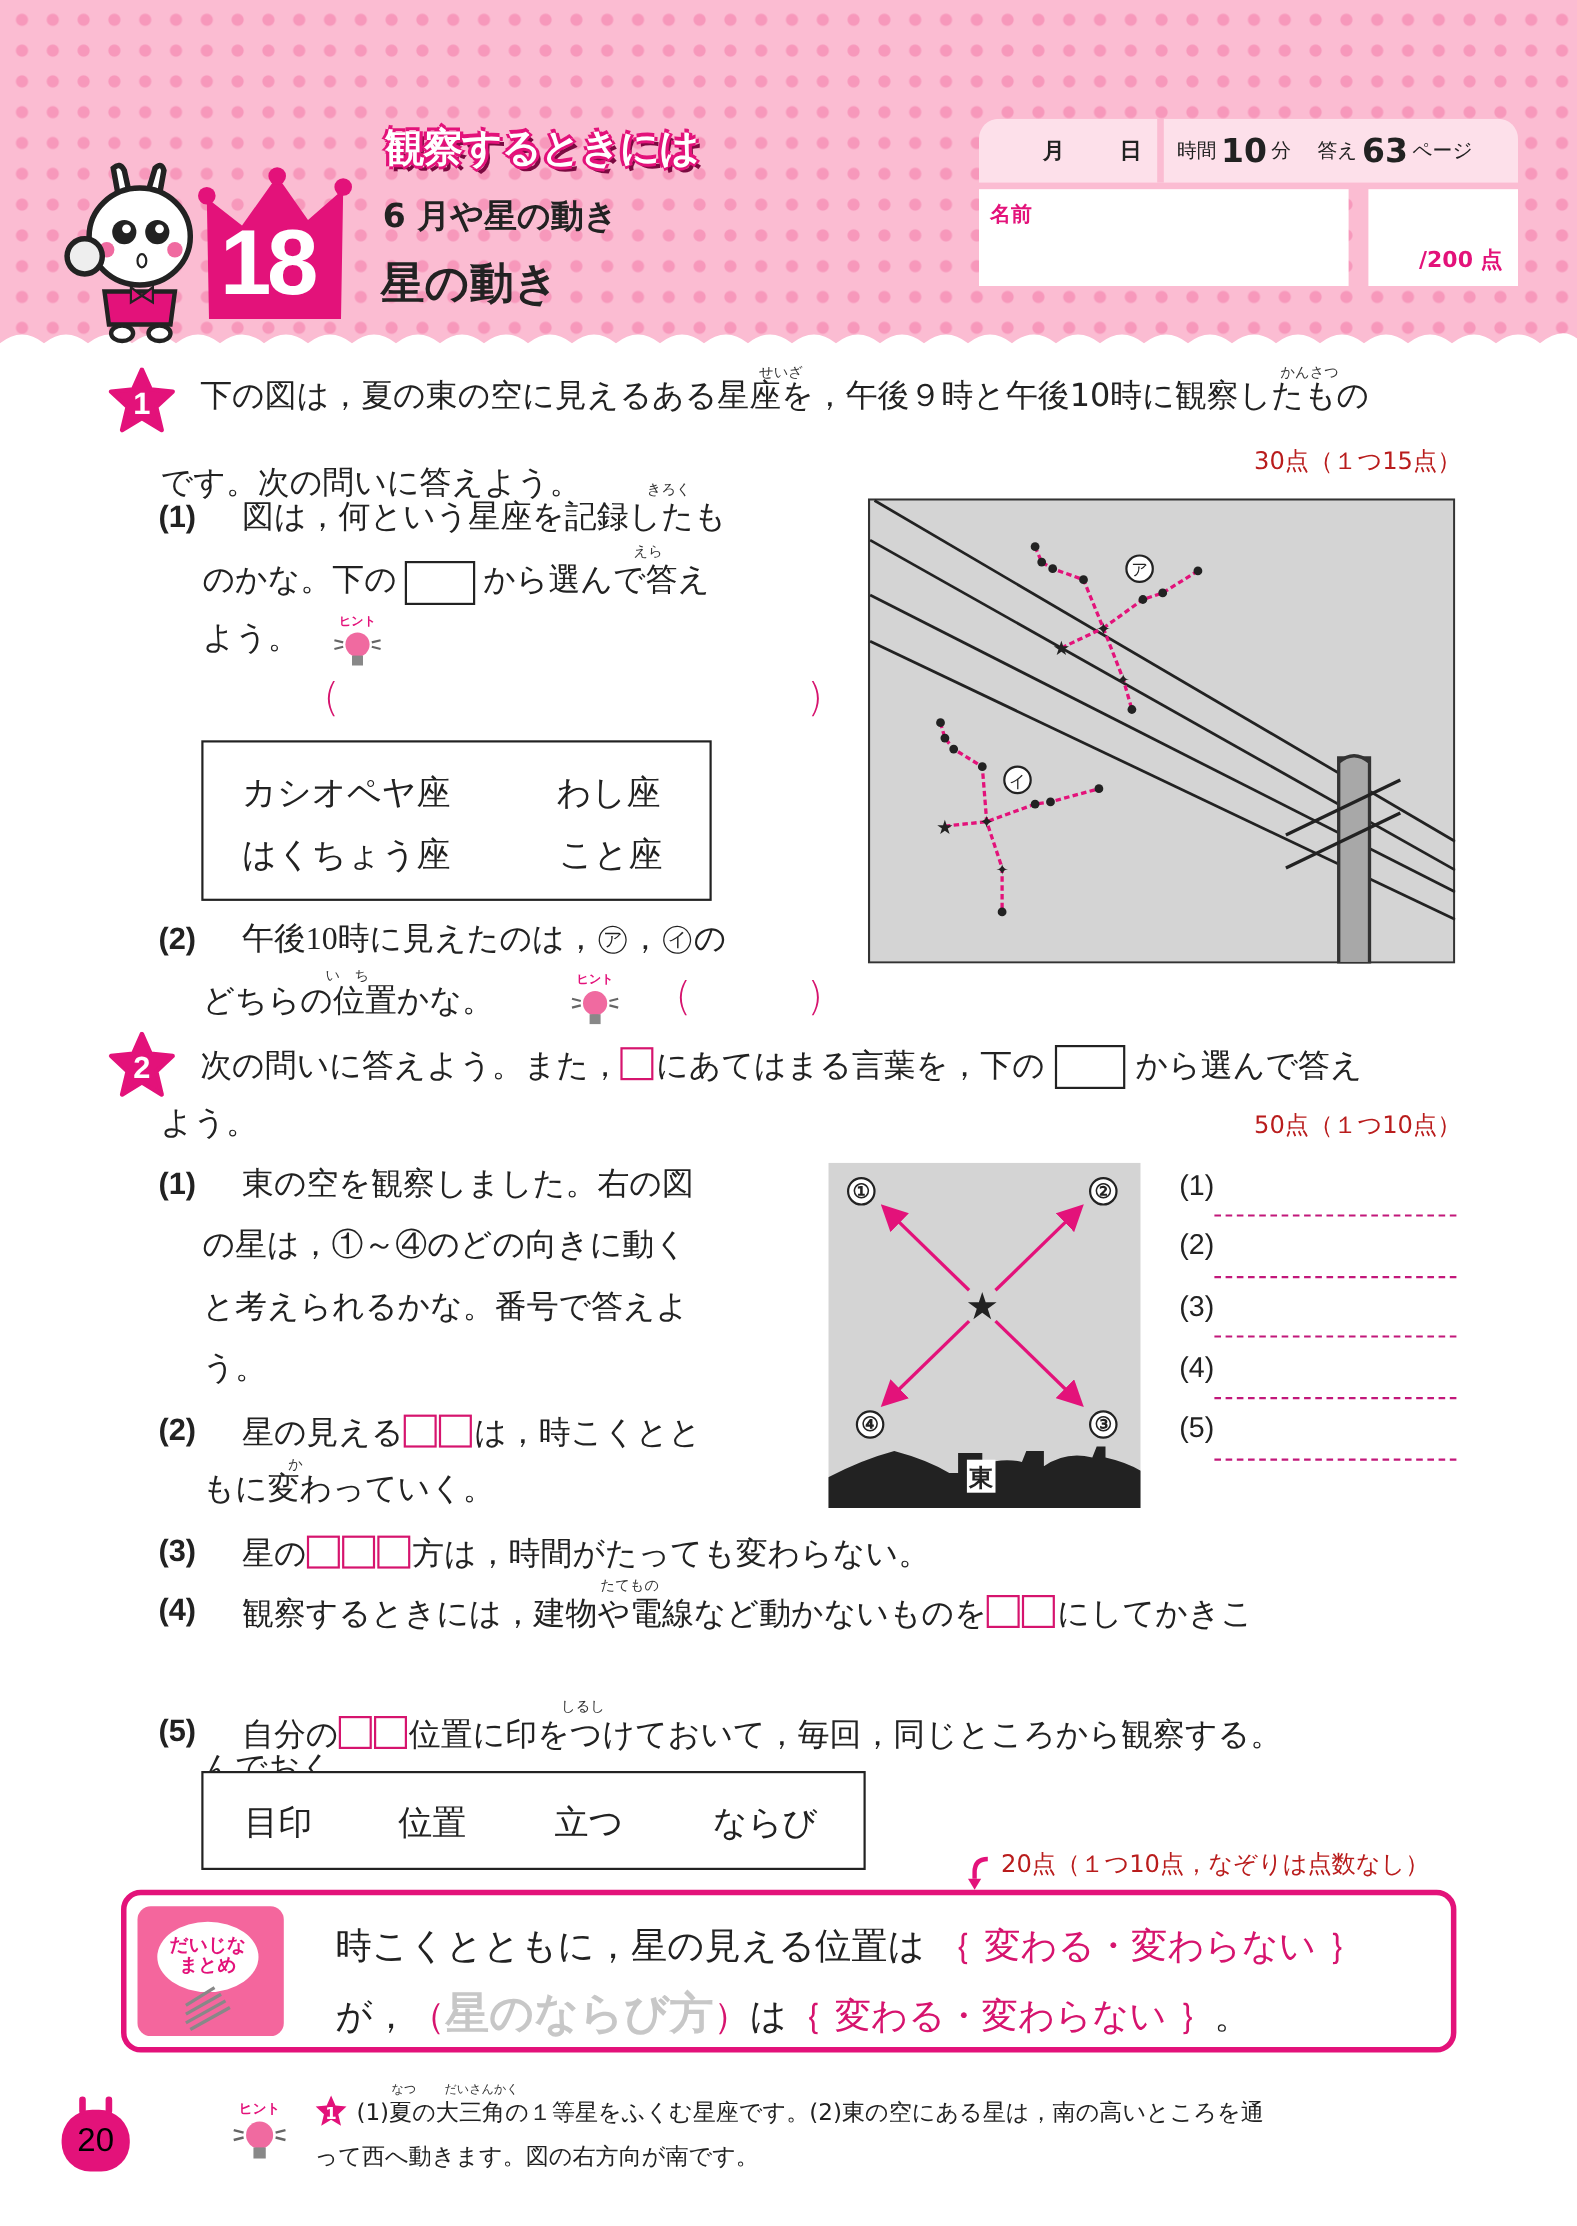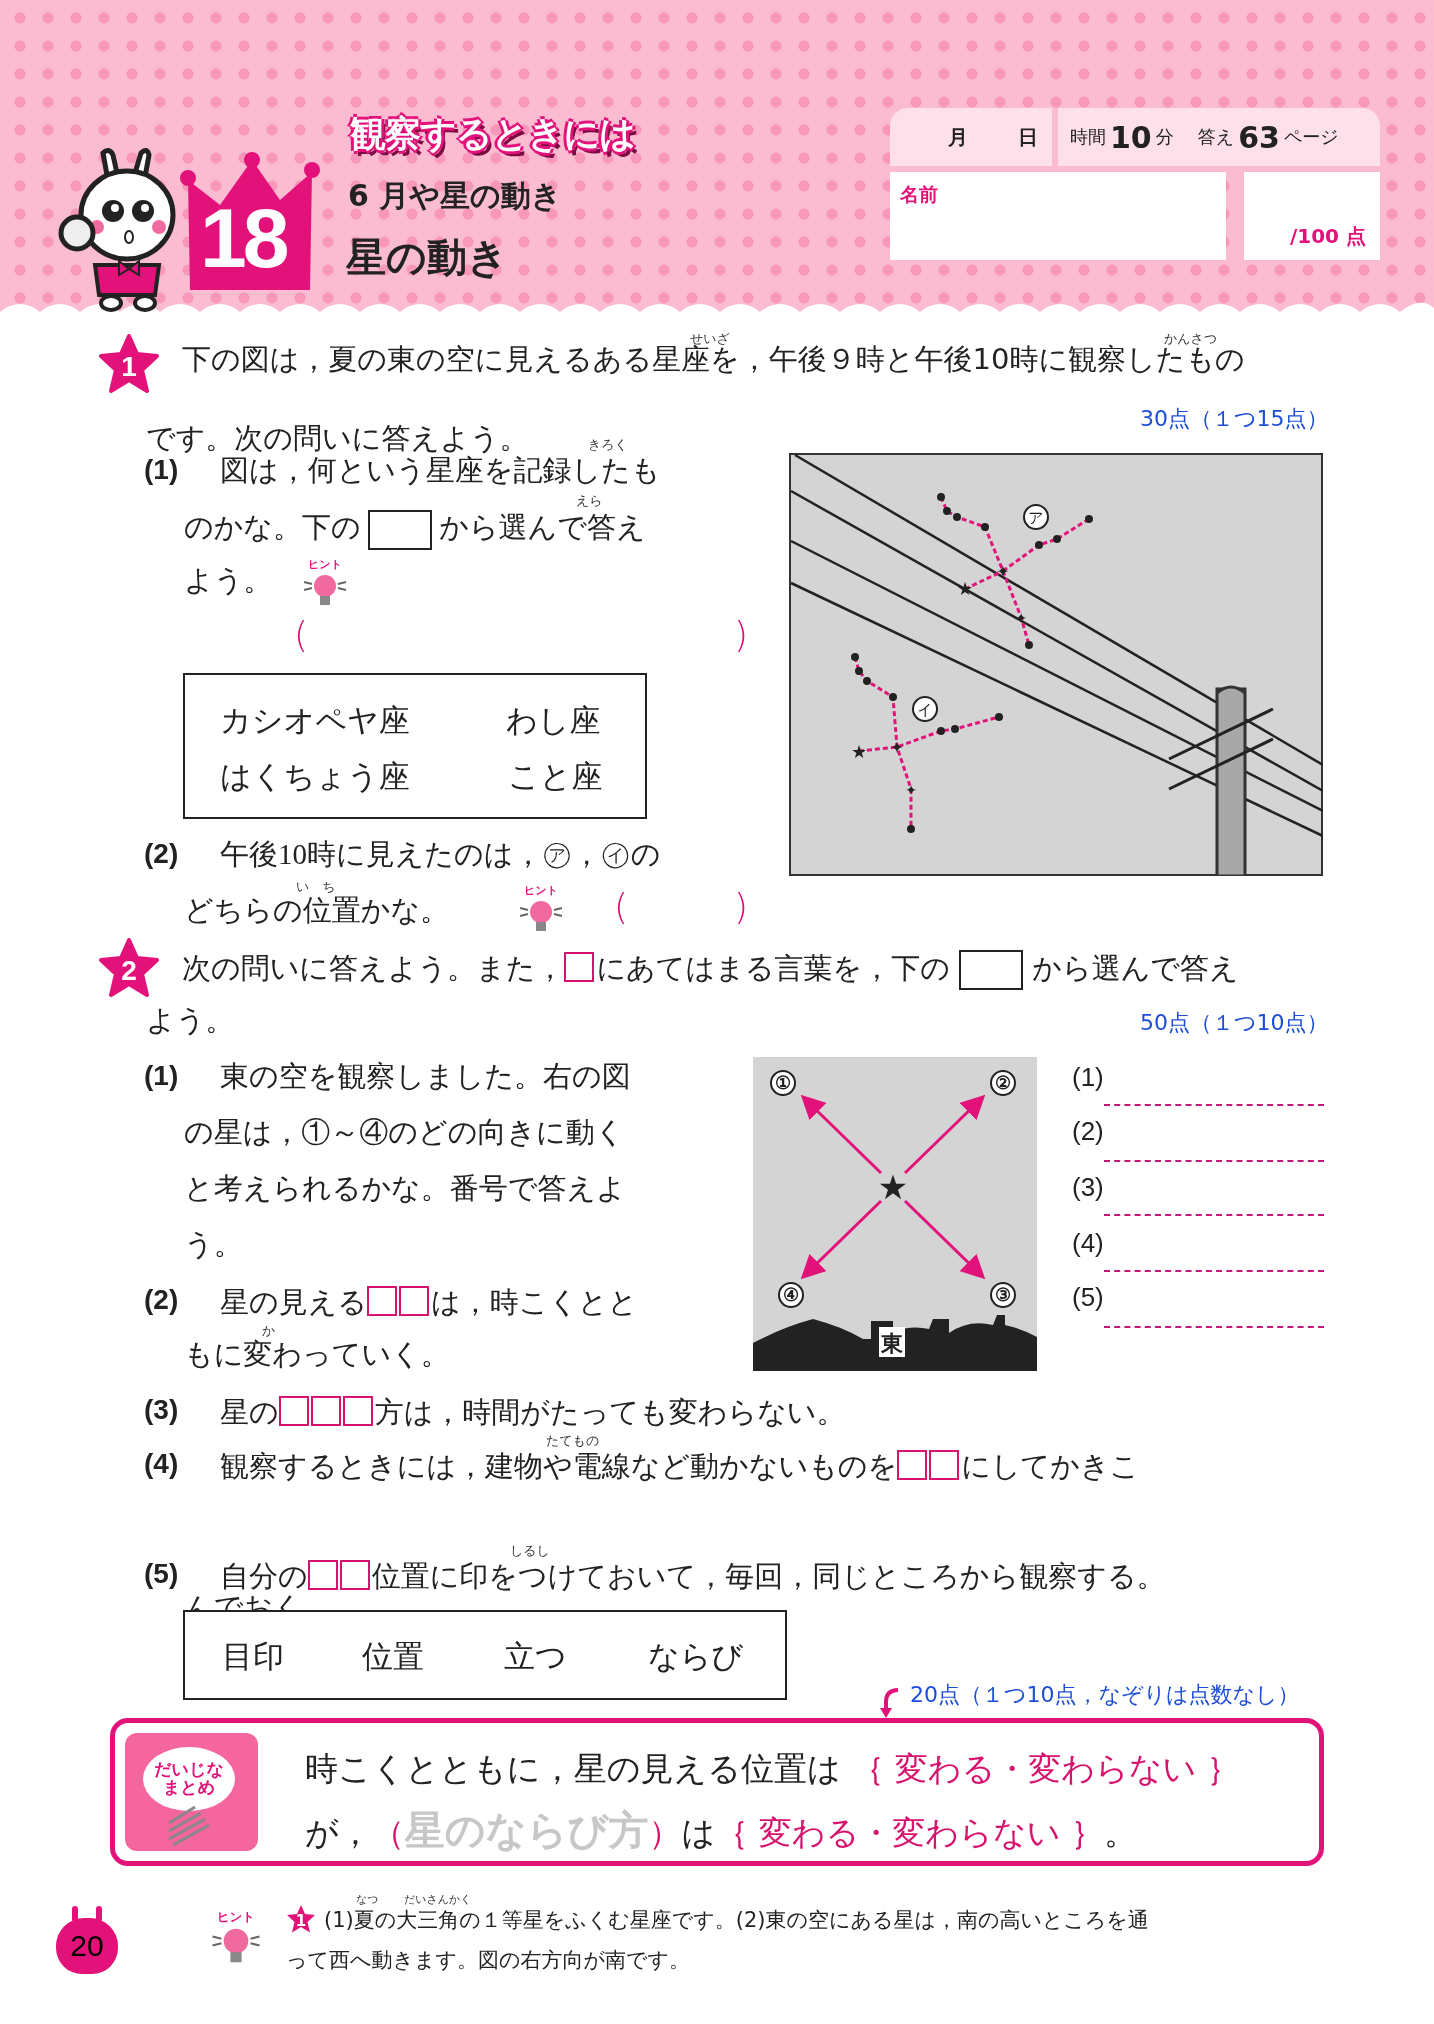--- a/index.html
+++ b/index.html
@@ -24,21 +24,21 @@
   .info-bottom { position: absolute; left: 0; top: 64px; width: 490px; height: 88px; display: flex; gap: 18px; }
   .name-box { width: 336px; background: #fff; padding: 10px 10px; }
   .name-label { color: #e3127a; font-weight: bold; font-size: 19px; }
   .score-box { flex: 1; background: #fff; position: relative; }
   .score-label { position: absolute; right: 14px; bottom: 10px; color: #e3127a; font-weight: bold; font-size: 20px; }
 
   .q-star { position: absolute; width: 62px; height: 60px; }
   .q-star svg { width: 100%; height: 100%; }
   .text { position: absolute; font-size: 29px; line-height: 1; white-space: nowrap; color: #222; }
   .mincho { font-family: Liberation Serif, serif; }
-  .points { position: absolute; color: #1d4ed8; font-size: 22px; white-space: nowrap; }
+  .points { position: absolute; color: #b91c1c; font-size: 22px; white-space: nowrap; }
   .ruby { position: absolute; font-size: 13px; color: #333; white-space: nowrap; }
   .num { font-family: "Liberation Sans", sans-serif; font-weight: bold; font-size: 28px; }
   .box-inline { display: inline-block; width: 64px; height: 40px; border: 2px solid #222; vertical-align: middle; }
   .pinkbox { display: inline-block; width: 30px; height: 30px; border: 2px solid #d6146e; vertical-align: -4px; margin-right: 2px; }
   .paren { position: absolute; color: #d6146e; font-size: 36px; font-weight: 300; }
   .choice-box { position: absolute; border: 2px solid #222; background: #fff; }
   .choice { position: absolute; font-family: "DejaVu Serif", serif; font-size: 31px; white-space: nowrap; }
   .hint-bulb { position: absolute; width: 50px; height: 60px; }
   .figure1 { position: absolute; left: 789px; top: 453px; width: 534px; height: 423px; }
   .figure2 { position: absolute; left: 753px; top: 1057px; width: 284px; height: 314px; }
@@ -103,21 +103,21 @@
       <span style="margin-left:20px">答え</span>
       <span class="big">63</span>
       <span>ページ</span>
     </div>
   </div>
   <div class="info-bottom">
     <div class="name-box">
       <span class="name-label">名前</span>
     </div>
     <div class="score-box">
-      <span class="score-label">/100 点</span>
+      <span class="score-label">/200 点</span>
     </div>
   </div>
 </div>
 
 <div class="q-star" style="left:98px; top:334px;">
   <svg viewBox="0 0 60 60">
       <path d="M30 2 L38 20 L58 22 L43 36 L48 57 L30 46 L12 57 L17 36 L2 22 L22 20 Z" fill="#e3127a" stroke="#e3127a" stroke-width="4" stroke-linejoin="round"></path>
       <text x="30" y="42" text-anchor="middle" font-size="28" font-weight="bold" fill="#fff" font-family="Liberation Sans, sans-serif">1</text>
     </svg>
 </div>

